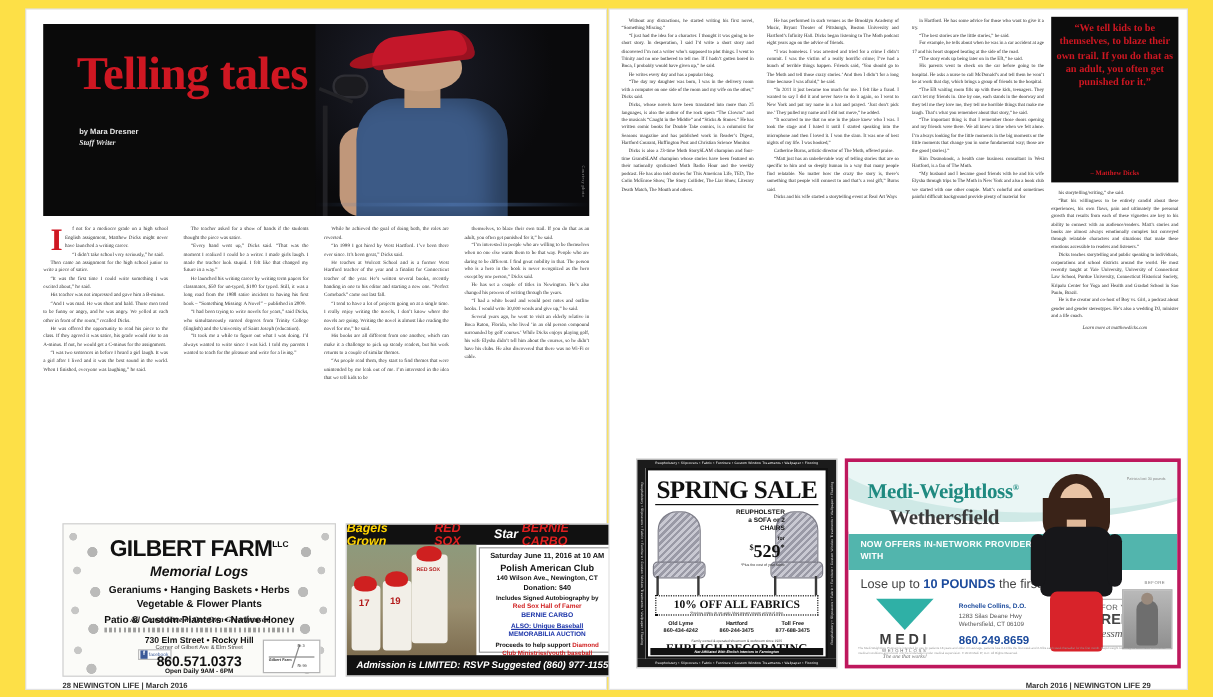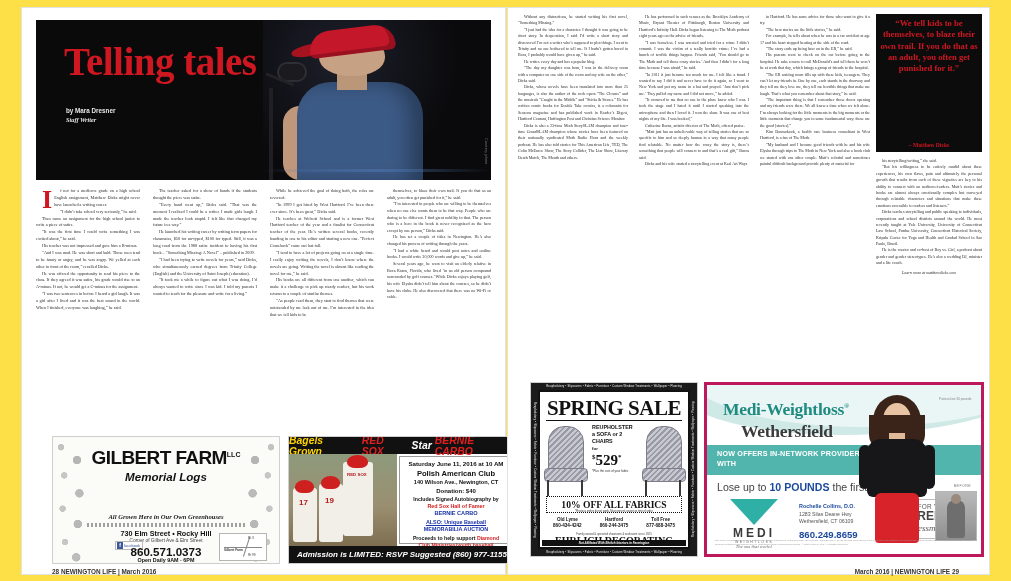--- a/index.html
+++ b/index.html
@@ -131,21 +131,21 @@
   .ss-right{right:0;top:7px;bottom:7px;width:7px;writing-mode:vertical-rl;transform:rotate(180deg);}
   .ss-inner{position:absolute;left:7px;right:7px;top:7px;bottom:7px;border:2px solid #111;background:#fff;overflow:hidden;}
   .ss-title{position:absolute;left:0;right:0;top:4px;text-align:center;font-family:"Liberation Serif",serif;font-weight:700;font-size:21px;color:#111;letter-spacing:-.5px;}
   .ss-rule{position:absolute;left:6px;right:6px;top:28px;height:1px;background:#111;}
   .chair{position:absolute;width:42px;height:68px;}
   .chair .back{position:absolute;left:4px;top:0;width:34px;height:44px;border-radius:16px 16px 4px 4px;
     background:repeating-linear-gradient(135deg,#c9c9d2 0 2px,#9a9aa6 2px 4px);border:1px solid #7d7d88;}
   .chair .seat{position:absolute;left:0;top:42px;width:42px;height:12px;border-radius:4px;
     background:repeating-linear-gradient(135deg,#c9c9d2 0 2px,#9a9aa6 2px 4px);border:1px solid #7d7d88;}
   .chair .leg{position:absolute;width:2px;height:16px;background:#3a3a3a;top:54px;}
-  .ss-offerbox{position:absolute;left:52px;top:32px;width:62px;text-align:left;font-family:"Liberation Sans",sans-serif;}
+  .ss-offerbox{position:absolute;left:52px;top:32px;width:62px;text-align:right;font-family:"Liberation Sans",sans-serif;}
   .ss-o1{font-weight:700;font-size:5.4px;color:#111;line-height:1.25;}
   .ss-o2{font-weight:700;font-size:4.4px;color:#111;margin-top:2px;}
   .ss-price{font-family:"Liberation Serif",serif;font-weight:700;font-size:15px;color:#111;margin-top:1px;}
   .ss-price sup{font-size:7px;}
   .ss-note{font-size:3px;color:#333;margin-top:1px;line-height:1.3;}
   .ss-fab{position:absolute;left:6px;right:6px;top:104px;border:1px dotted #111;text-align:center;padding:2px 0;
     font-family:"Liberation Serif",serif;font-weight:700;font-size:9.6px;color:#111;}
   .ss-fine{position:absolute;left:6px;right:6px;top:118px;text-align:center;font-family:"Liberation Sans",sans-serif;font-size:2.6px;color:#333;}
   .ss-locs{position:absolute;left:4px;right:4px;top:125px;display:flex;justify-content:space-around;text-align:center;font-family:"Liberation Sans",sans-serif;}
   .ss-locs div{line-height:1.35;}
@@ -275,20 +275,25 @@
             <p>Several years ago, he went to visit an elderly relative in Boca Raton, Florida, who lived ’in an old person compound surrounded by golf courses.’ While Dicks enjoys playing golf, his wife Elysha didn’t tell him about the courses, so he didn’t have his clubs. He also discovered that there was no Wi-Fi or cable.</p>
           </div>
       </div>
     </div>
 
     <div class="ad ad-gilbert">
       <div class="vine vine-l"></div>
       <div class="vine vine-r"></div>
       <div class="gf-title"><span>GILBERT FARM</span><sup>LLC</sup></div>
       <div class="gf-sub">Memorial Logs</div>
+      <div class="gf-list">
+        <div>Geraniums • Hanging Baskets • Herbs</div>
+        <div>Vegetable &amp; Flower Plants</div>
+        <div>Patio &amp; Custom Planters • Native Honey</div>
+      </div>
       <div class="gf-grown">All Grown Here in Our Own Greenhouses</div>
       <div class="gf-squiggle"></div>
       <div class="gf-addr">730 Elm Street • Rocky Hill</div>
       <div class="gf-corner">Corner of Gilbert Ave &amp; Elm Street</div>
       <div class="fb-chip">
           <span class="fb-f">f</span>
           <span>facebook</span>
         </div>
       <div class="gf-phone">860.571.0373</div>
       <div class="gf-hours">Open Daily 9AM - 6PM</div>

